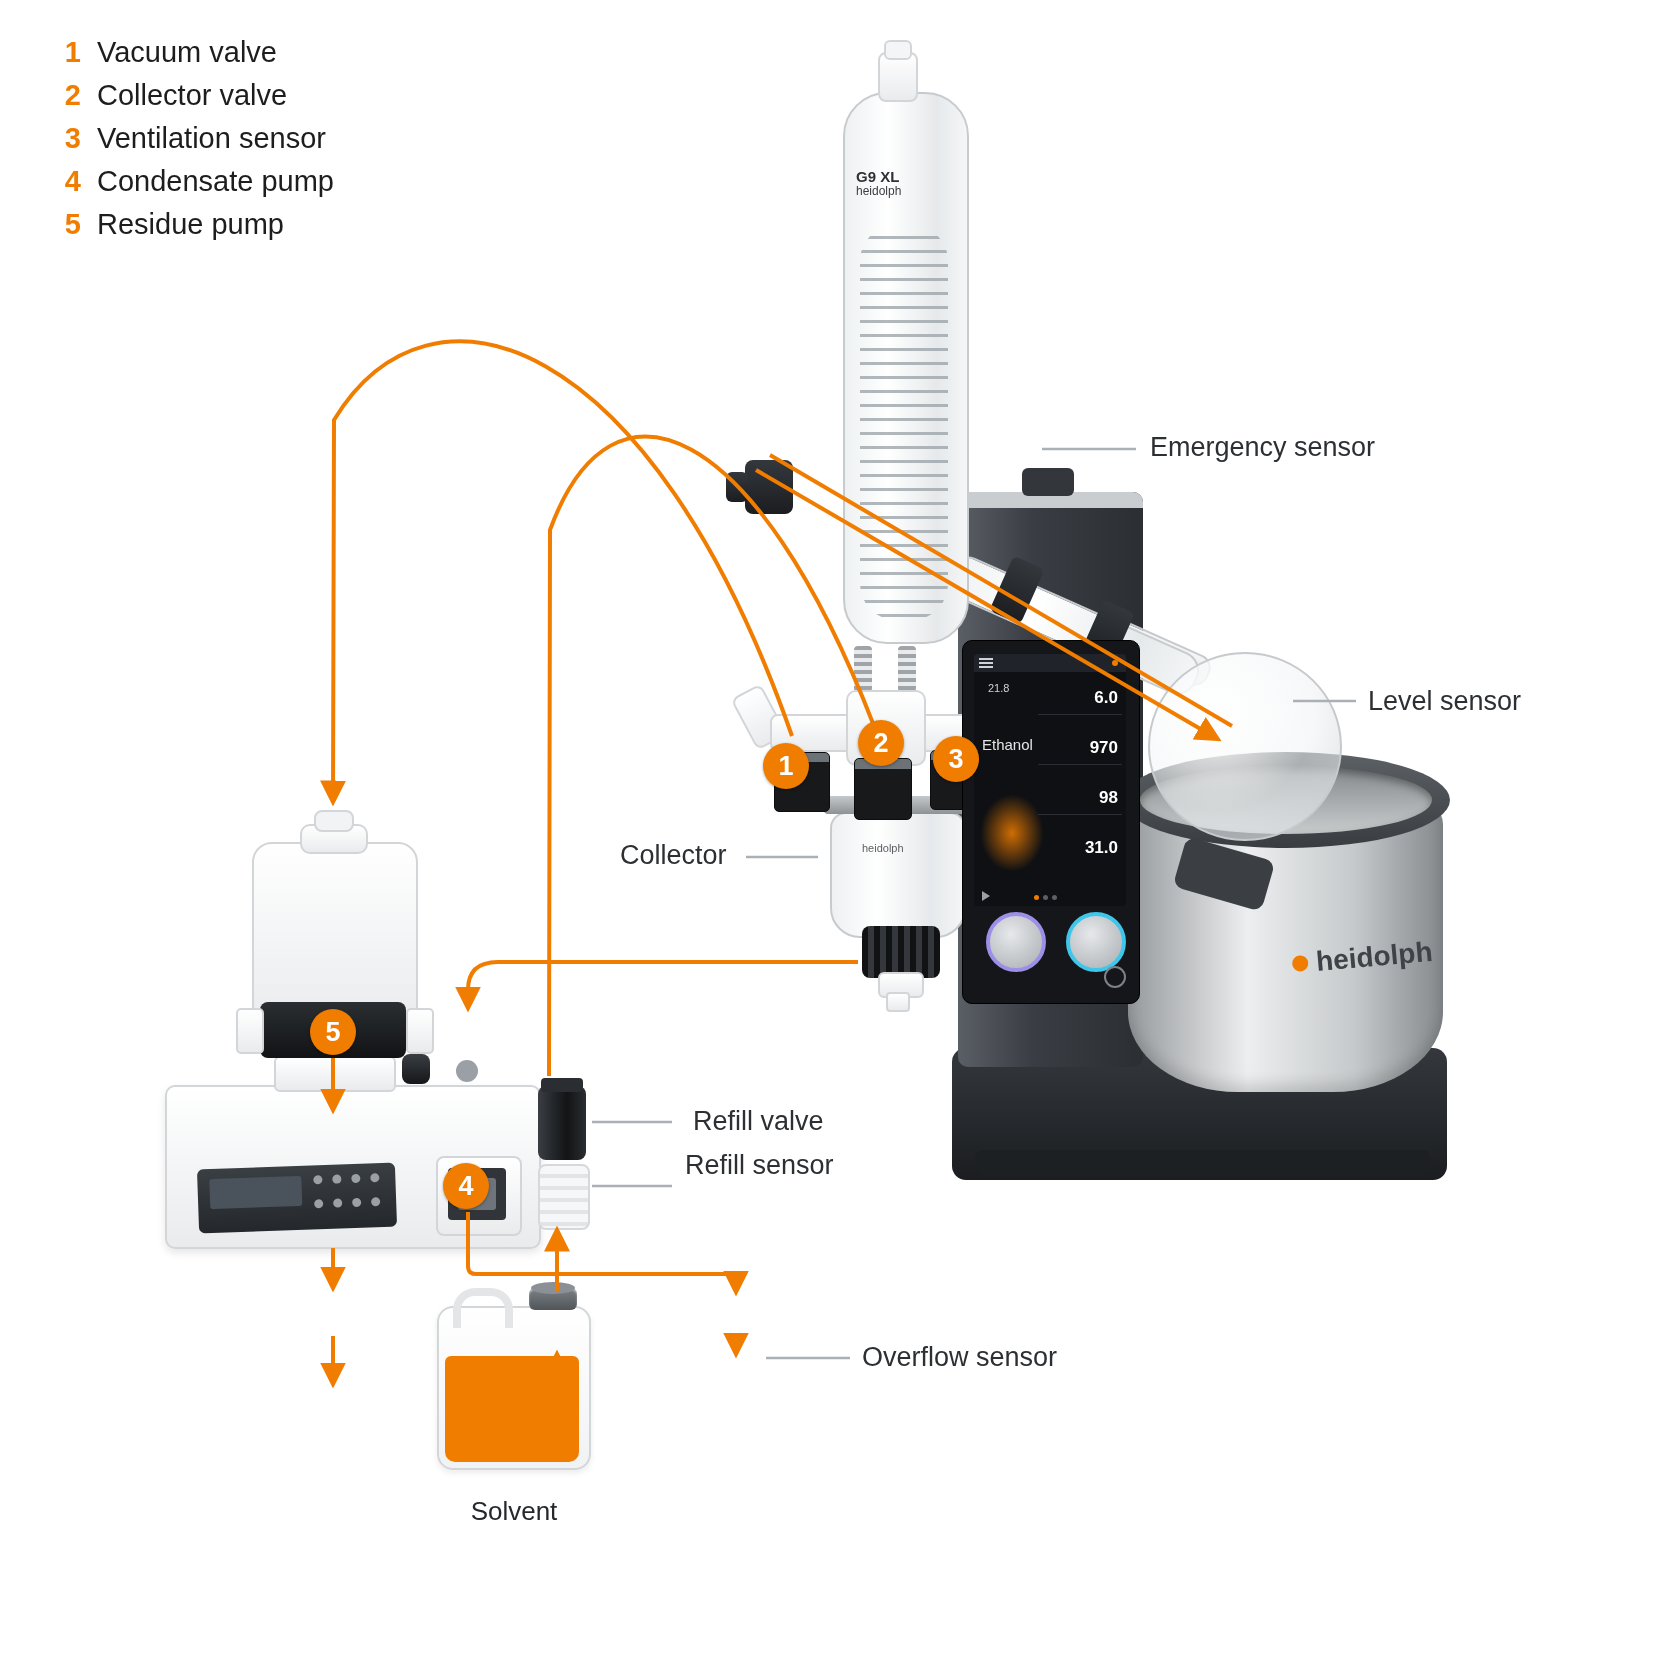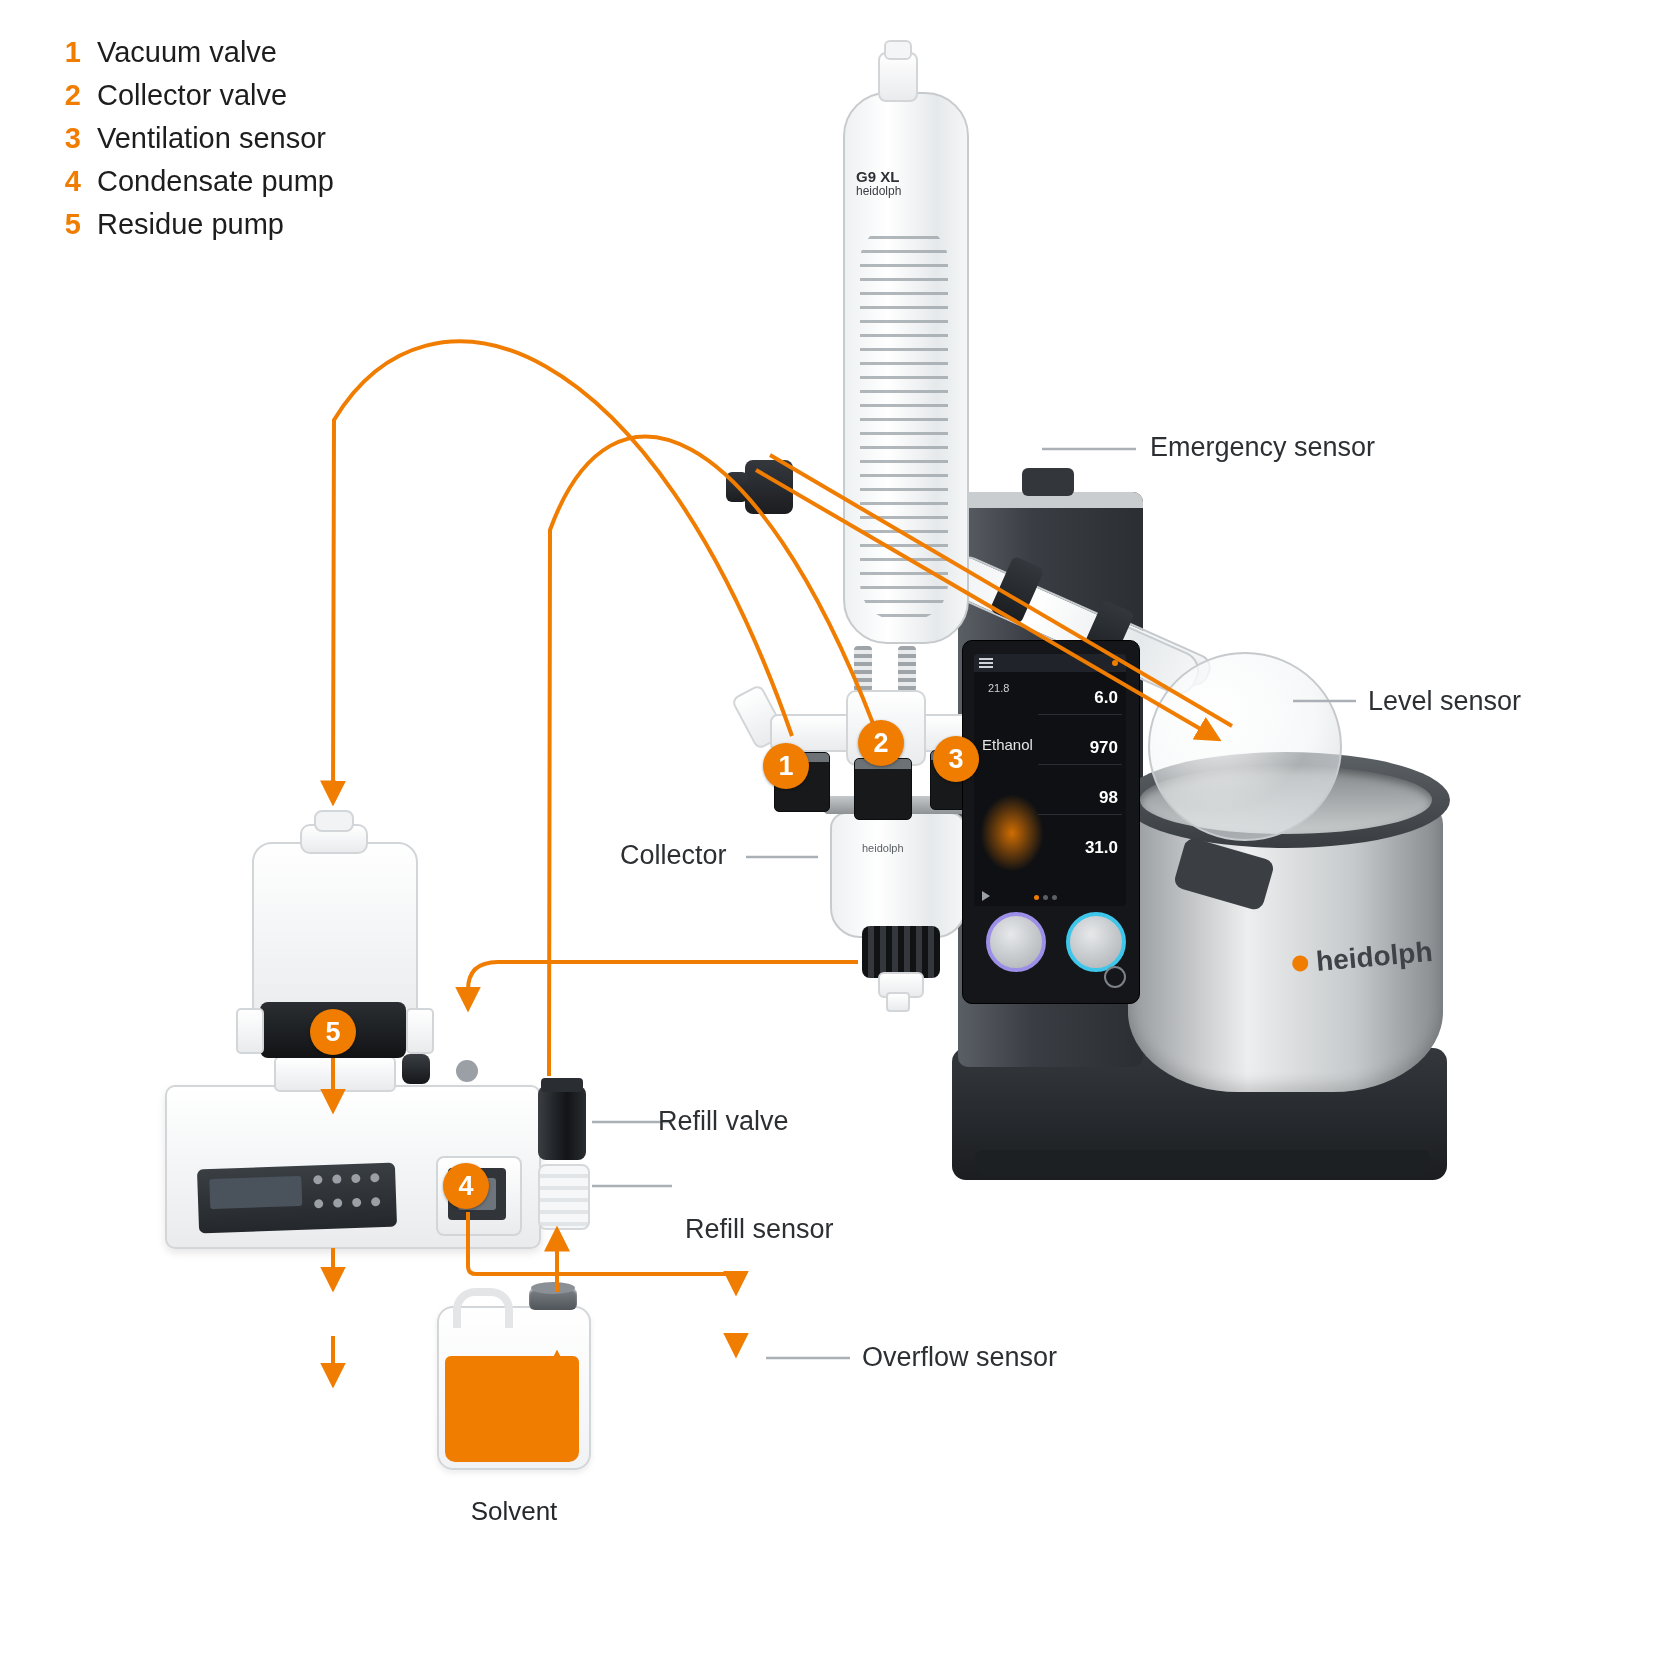--- a/index.html
+++ b/index.html
@@ -199,22 +199,22 @@
     <div class="can-body"></div>
     <div class="can-handle"></div>
     <div class="can-cap"></div>
     <div class="can-liquid" style="top:64px;height:106px;"></div>
     <div class="can-label">Solvent</div>
   </div>
 
   <div class="callout" style="left:1150px;top:432px;">Emergency sensor</div>
   <div class="callout" style="left:1368px;top:686px;">Level sensor</div>
   <div class="callout" style="left:620px;top:840px;">Collector</div>
-  <div class="callout" style="left:658px;top:1106px;">Refill valve</div>
-  <div class="callout" style="left:685px;top:1214px;">Refill sensor</div>
+  <div class="callout" style="left:693px;top:1106px;">Refill valve</div>
+  <div class="callout" style="left:685px;top:1150px;">Refill sensor</div>
   <div class="callout" style="left:862px;top:1342px;">Overflow sensor</div>
 
   <svg width="1667" height="1667" viewBox="0 0 1667 1667">
     <defs>
       <marker id="ah" viewBox="0 0 10 10" refX="7.5" refY="5" markerWidth="6.5" markerHeight="6.5" orient="auto-start-reverse">
         <path d="M0 0 L10 5 L0 10 z" fill="#F07D00"></path>
       </marker>
     </defs>
 
     <g stroke="#aab0b5" stroke-width="2.5">

